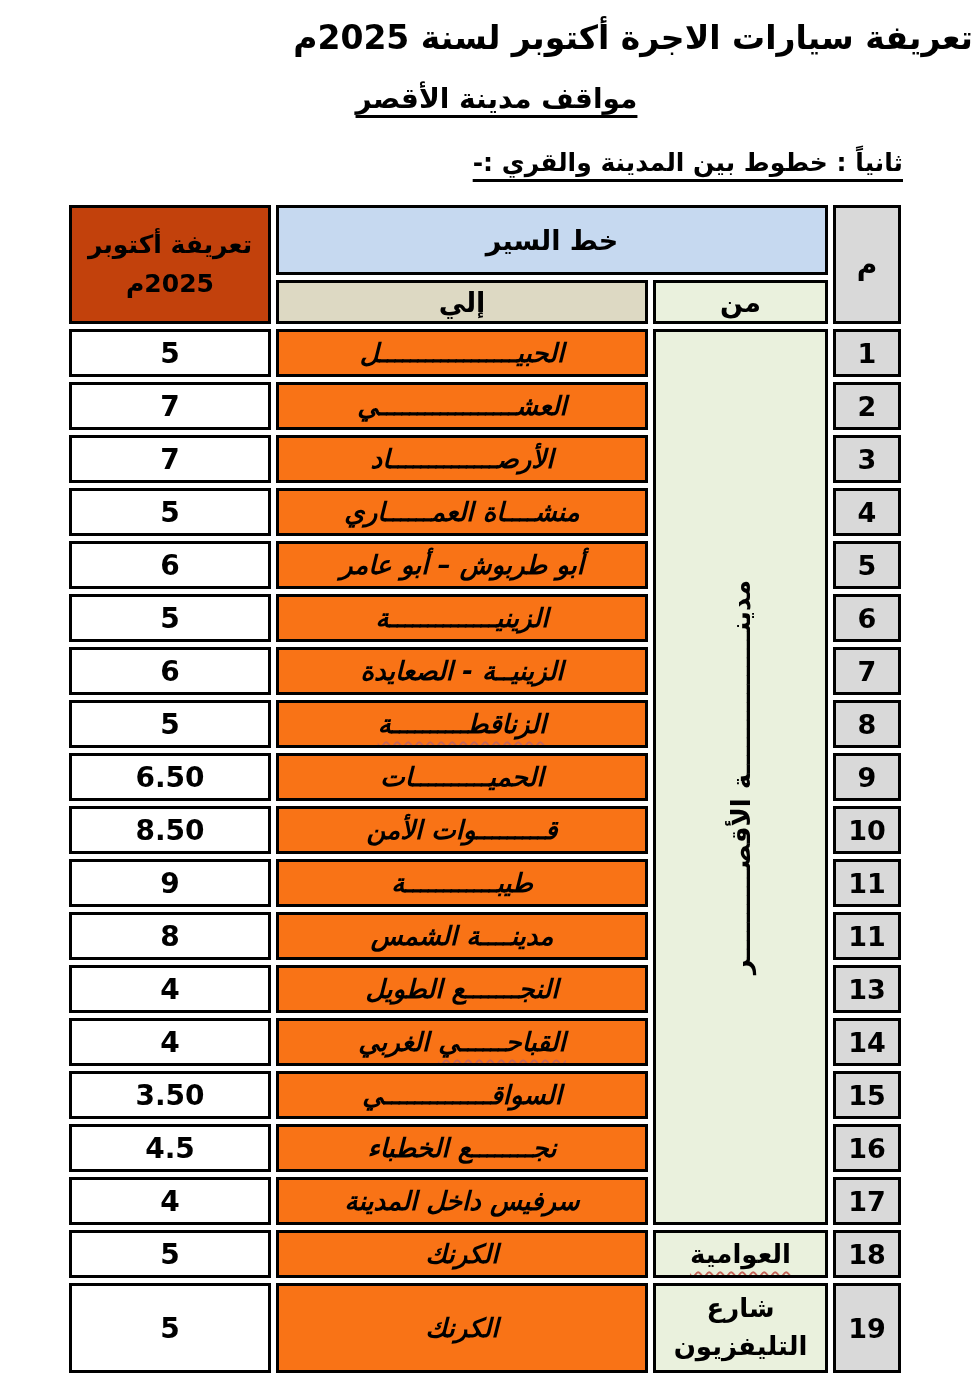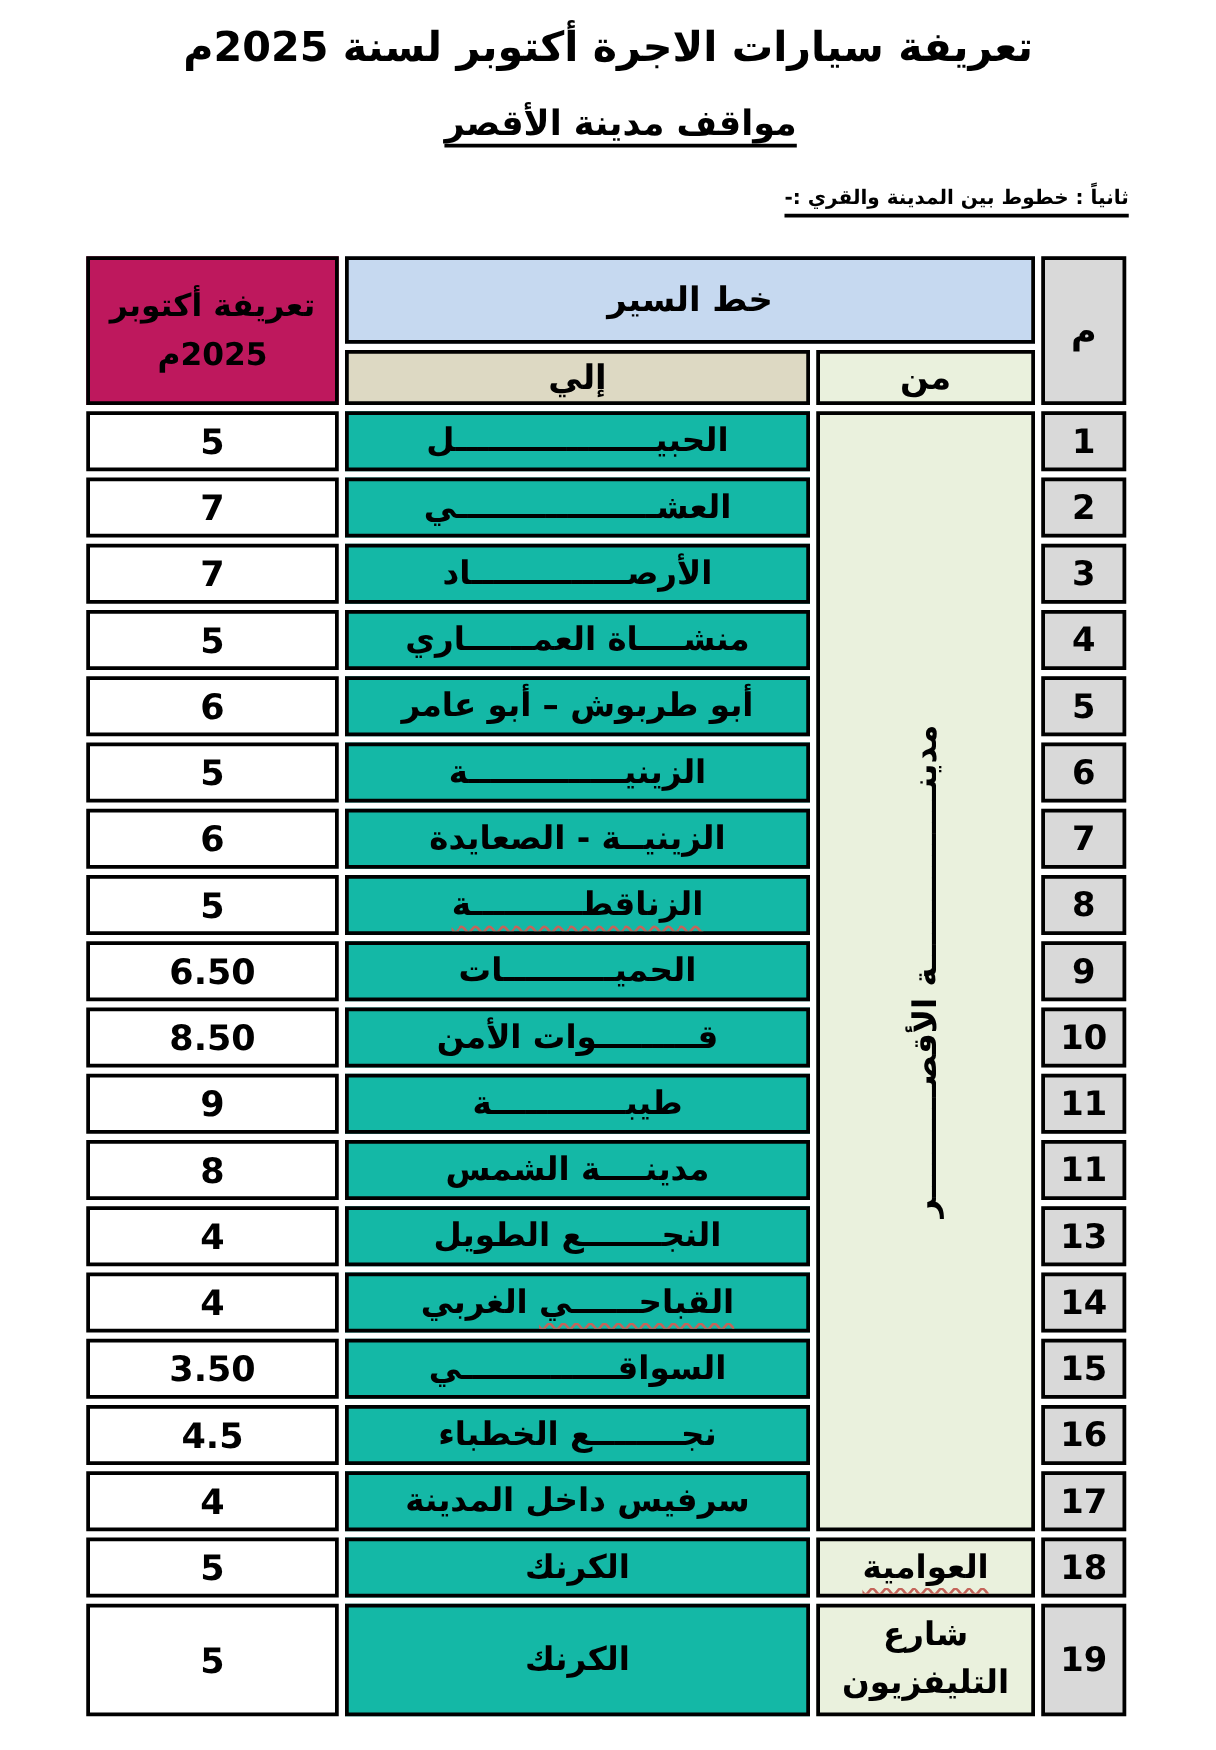--- a/index.html
+++ b/index.html
@@ -1,51 +1,51 @@
 <!DOCTYPE html>
 <html lang="ar" dir="rtl"><head>
 <meta charset="utf-8">
 <style>
   html,body{margin:0;padding:0;}
   body{
     width:973px;height:1400px;background:#ffffff;position:relative;
     font-family:"DejaVu Sans",sans-serif;color:#000;overflow:hidden;
   }
   .title1{
-    position:absolute;top:18px;right:0;left:0;text-align:center;
+    position:absolute;top:18px;right:0;left:0;text-align:right;
     font-size:33px;font-weight:bold;direction:rtl;
   }
   .title2{
     position:absolute;top:82px;right:0;left:0;text-align:center;
     font-size:28px;font-weight:bold;direction:rtl;
     text-decoration:underline;text-decoration-thickness:2.5px;text-underline-offset:7px;padding-left:20px;
   }
   .section-heading{
     position:absolute;top:148px;right:70px;
-    font-size:16px;font-weight:bold;direction:rtl;
+    font-size:25px;font-weight:bold;direction:rtl;
     text-decoration:underline;text-decoration-thickness:2.5px;text-underline-offset:8px;
   }
   table.fare-table{
     position:absolute;top:200px;right:67px;
     border-collapse:separate;border-spacing:5px;table-layout:fixed;
     direction:rtl;
   }
   .fare-table td{
     border:3px solid #000;box-sizing:border-box;
     text-align:center;vertical-align:middle;
     font-weight:bold;padding:0 4px;overflow:hidden;
   }
   td.num-h{background:#d9d9d9;font-size:28px;}
   td.route-h{background:#c6d9f0;font-size:27px;height:70px;}
-  td.fare-h{background:#be185d;font-size:25px;line-height:1.2;}
+  td.fare-h{background:#c2410c;font-size:25px;line-height:1.2;}
   td.fare-h .fh-line{margin:9px 0;}
   td.to-h{background:#ddd9c3;font-size:27px;height:44px;}
   td.from-h{background:#eaf1dd;font-size:27px;height:44px;}
   td.num-cell{background:#d9d9d9;font-size:27px;height:48px;}
-  td.to-cell{background:#14b8a6;font-size:26px;height:48px;white-space:nowrap;}
+  td.to-cell{background:#f97316;font-size:26px;height:48px;white-space:nowrap;font-style:italic;}
   td.from-cell{background:#eaf1dd;font-size:26px;}
   td.fare-cell{background:#ffffff;font-size:28px;height:48px;}
   tr.tall td{height:90px;}
   tr.tall td.from-cell{font-size:26px;line-height:1.45;padding:0 0;}
   td.merged-from{background:#eaf1dd;position:relative;}
   .rotated-city{
     position:absolute;top:50%;left:50%;
     transform:translate(-50%,-50%) rotate(-90deg);
     transform-origin:center center;
     white-space:nowrap;font-size:26px;font-weight:bold;direction:rtl;

